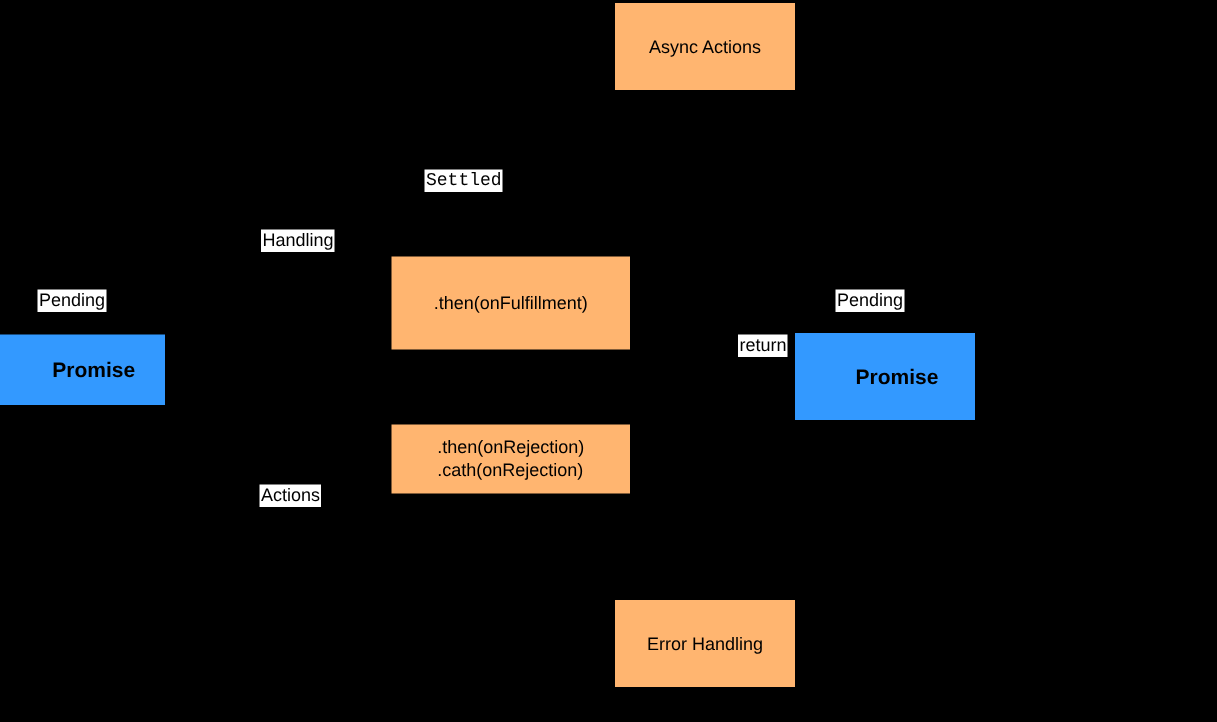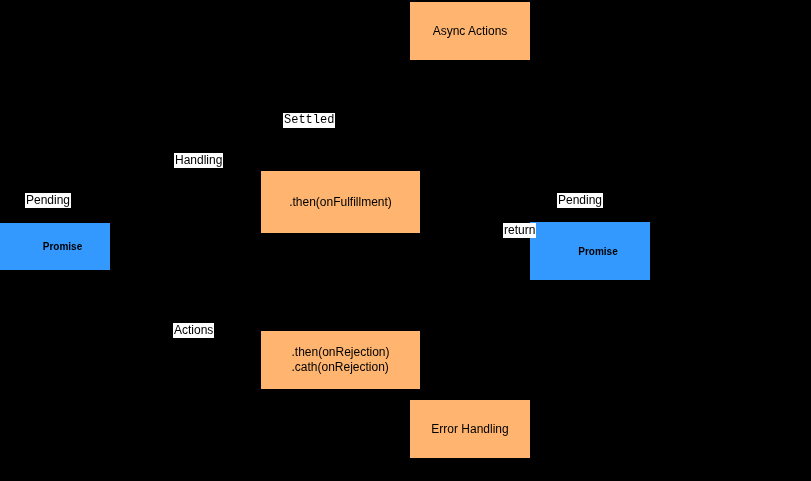--- a/index.html
+++ b/index.html
@@ -25,21 +25,21 @@
     font-size: 12px;
     line-height: 15px;
     white-space: pre-line;
   }
   .node.orange {
     background: #FFB570;
   }
   .node.blue {
     background: #3399FF;
     font-weight: bold;
-    font-size: 10px;
+    font-size: 14px;
     padding-left: 16px;
   }
   .edge-label {
     position: absolute;
     background: #FFFFFF;
     color: #000000;
     font-size: 12px;
     line-height: 15px;
     padding: 0px 1px;
     white-space: nowrap;
@@ -56,39 +56,39 @@
   </div>
 
   <div class="node orange" style="left:261px; top:149px; width:159px; height:62px;margin-top:22px;">
     <span>.then(onFulfillment)</span>
   </div>
 
   <div class="node blue" style="left:-1px; top:223px; width:111px; height:47px;">
     <span>Promise</span>
   </div>
 
-  <div class="node orange" style="left:261px; top:283px; width:159px; height:58px;margin-top:48px;">
+  <div class="node orange" style="left:261px; top:283px; width:159px; height:46px;">
     <span>.then(onRejection)
 .cath(onRejection)</span>
   </div>
 
   <div class="node blue" style="left:530px; top:222px; width:120px; height:58px;">
     <span>Promise</span>
   </div>
 
 
   <div class="node orange" style="left:410px; top:400px; width:120px; height:58px;">
     <span>Error Handling</span>
   </div>
 
   <div class="edge-label" style="left:283px; top:113px;font-family:Liberation Mono, monospace;">Settled</div>
 
   <div class="edge-label" style="left:174px; top:153px;">Handling</div>
 
   <div class="edge-label" style="left:25px; top:193px;">Pending</div>
 
-  <div class="edge-label" style="left:503px; top:223px;">return</div>
+  <div class="edge-label" style="left:492px; top:223px;">return</div>
 
   <div class="edge-label" style="left:557px; top:193px;">Pending</div>
 
   <div class="edge-label" style="left:173px; top:323px;">Actions</div>
 
 </div>
 
 </body></html>

